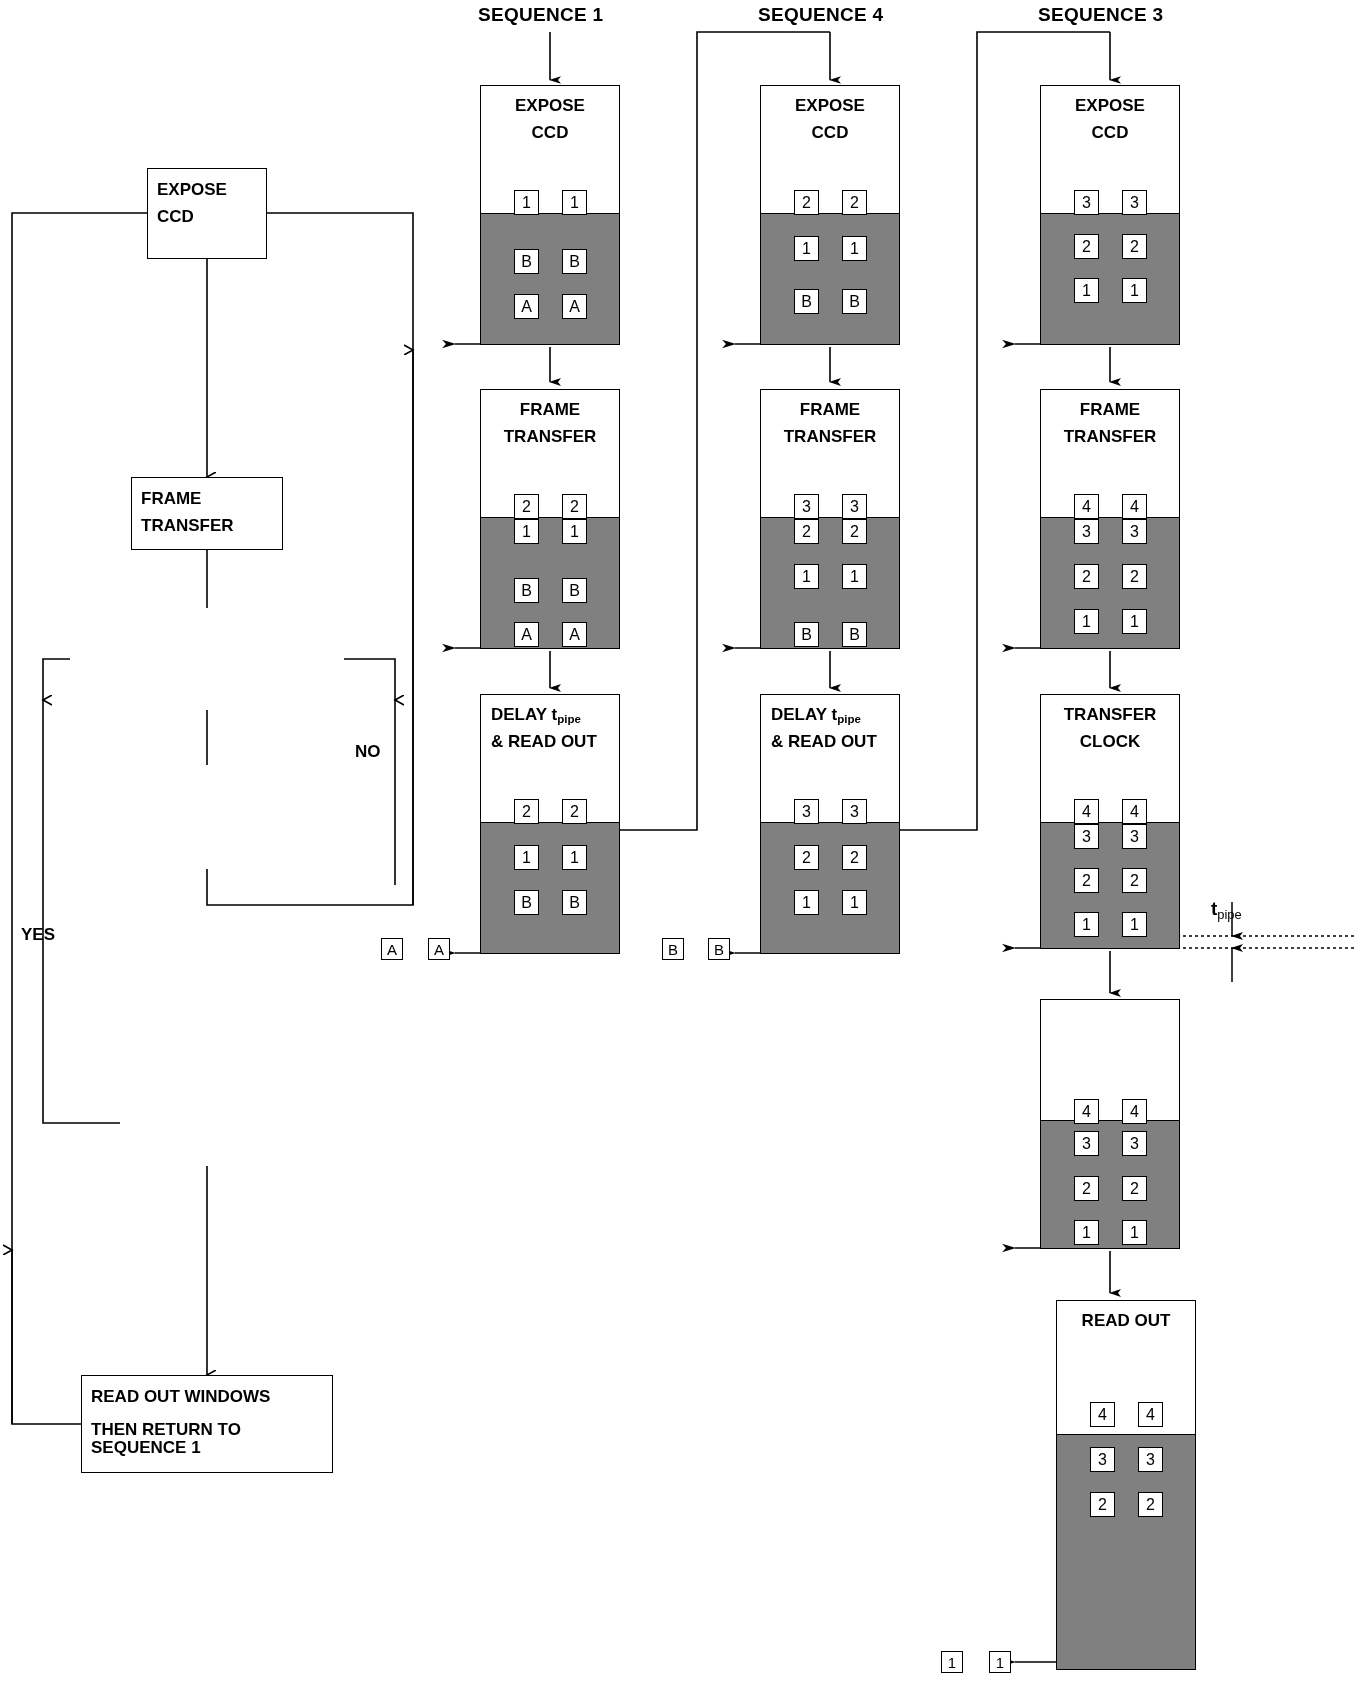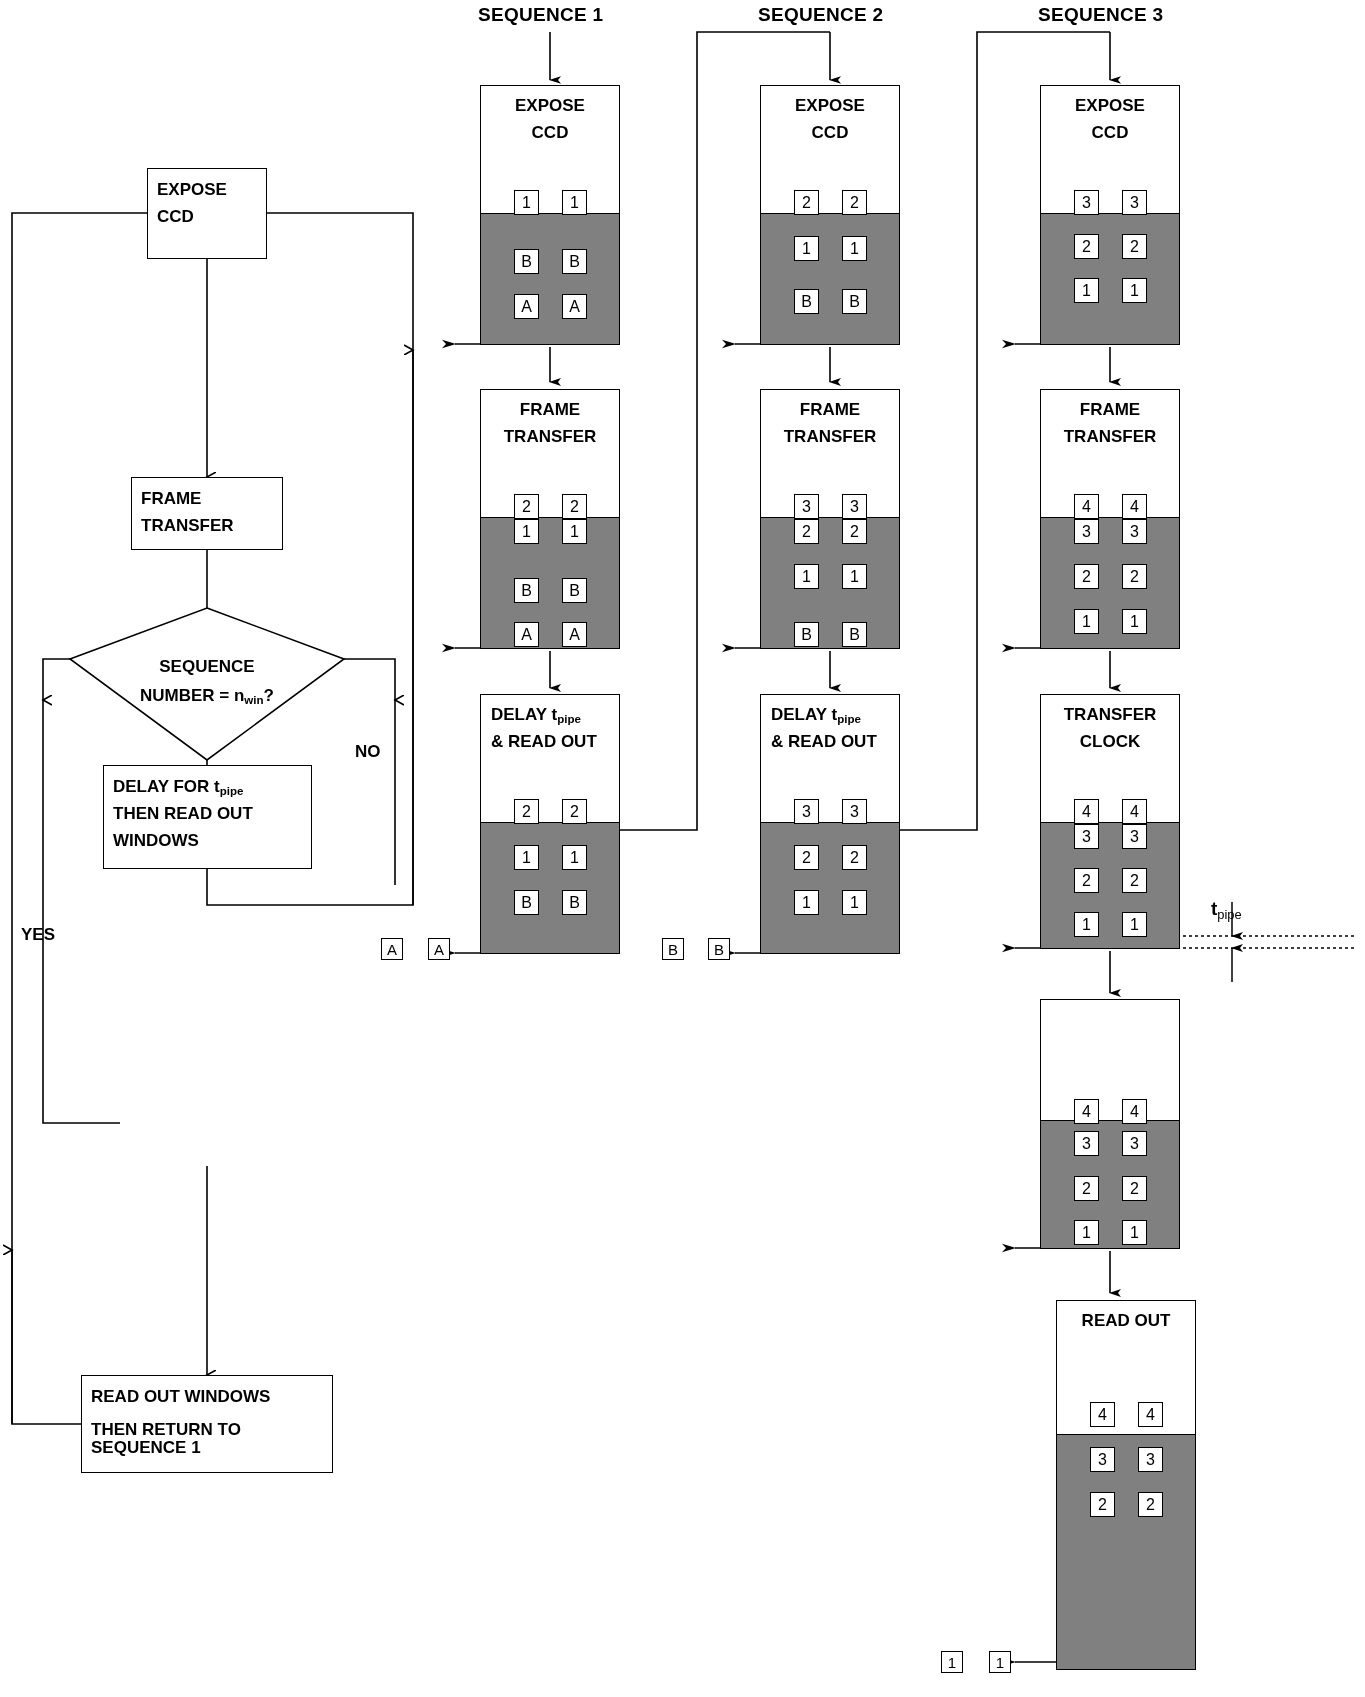--- a/index.html
+++ b/index.html
@@ -123,48 +123,34 @@
 
     <g stroke="#000" fill="none">
       <path d="M1183,936 L1355,936" stroke-width="1.4" stroke-dasharray="3,3"></path>
       <path d="M1183,948 L1355,948" stroke-width="1.4" stroke-dasharray="3,3"></path>
       <path d="M1232,902 L1232,936" stroke-width="1.5" marker-end="url(#solidDn)"></path>
       <path d="M1232,982 L1232,948" stroke-width="1.5" marker-end="url(#solidUp)"></path>
     </g>
   </svg>
 
   <div class="seq-title" style="left:478px;top:4px;">SEQUENCE 1</div>
-  <div class="seq-title" style="left:758px;top:4px;">SEQUENCE 2</div>
+  <div class="seq-title" style="left:758px;top:4px;">SEQUENCE 4</div>
   <div class="seq-title" style="left:1038px;top:4px;">SEQUENCE 3</div>
 
   <div class="fbox" style="left:147px;top:168px;width:120px;height:91px;">
     <div class="txt">EXPOSE</div>
     <div class="txt" style="top:34px;">CCD</div>
   </div>
 
   <div class="fbox" style="left:131px;top:477px;width:152px;height:73px;">
     <div class="txt">FRAME</div>
     <div class="txt" style="top:34px;">TRANSFER</div>
   </div>
 
-  <div class="diamond" style="left:70px;top:608px;width:274px;height:152px;">
-    <svg width="274" height="152">
-        <polygon points="137,0 274,51 137,152 0,51" fill="#fff" stroke="#000" stroke-width="1.6"></polygon>
-      </svg>
-    <div class="dtxt" style="padding-bottom:22px;">
-      <div>SEQUENCE</div>
-      <div><span>NUMBER = n</span><span class="sub">win</span><span>?</span></div>
-    </div>
-  </div>
-
-  <div class="fbox" style="left:103px;top:765px;width:209px;height:104px;">
-    <div class="txt"><span>DELAY FOR t</span><span class="sub">pipe</span></div>
-    <div class="txt" style="top:34px;">THEN READ OUT</div>
-    <div class="txt" style="top:61px;">WINDOWS</div>
-  </div>
+
 
 
   <div class="fbox" style="left:81px;top:1375px;width:252px;height:98px;">
     <div class="txt">READ OUT WINDOWS</div>
     <div class="txt" style="top:40px;">THEN RETURN TO</div>
     <div class="txt" style="top:58px;">SEQUENCE 1</div>
   </div>
 
   <div class="lbl" style="left:21px;top:925px;">YES</div>
   <div class="lbl" style="left:355px;top:742px;">NO</div>

